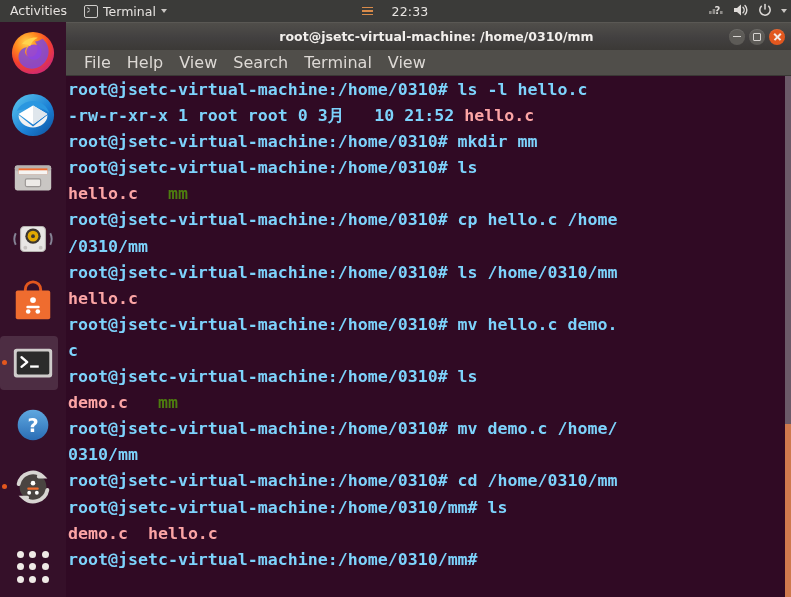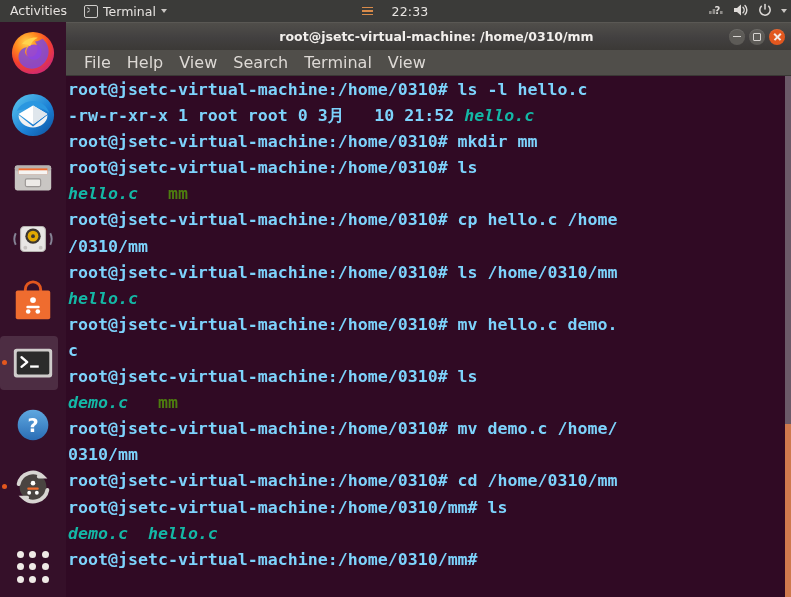--- a/index.html
+++ b/index.html
@@ -249,21 +249,21 @@
     color: #ffffff;
     font-family: "DejaVu Sans Mono", monospace;
     font-size: 16.6px;
     font-weight: bold;
     line-height: 26.1px;
     white-space: pre;
     letter-spacing: 0px;
   }
   .ln { display: block; height: 26.1px; }
   .c-white { color: #7dd3fc; }
-  .c-green { color: #14b8a6; font-style: italic; }
+  .c-green { color: #fca5a5; }
   .c-blue  { color: #4d7c0f; }
 
   
   #term-scroll {
     position: absolute;
     right: 0; top: 0;
     width: 6px; height: 523px;
     background: #6b5a68;
     z-index: 5;
   }

